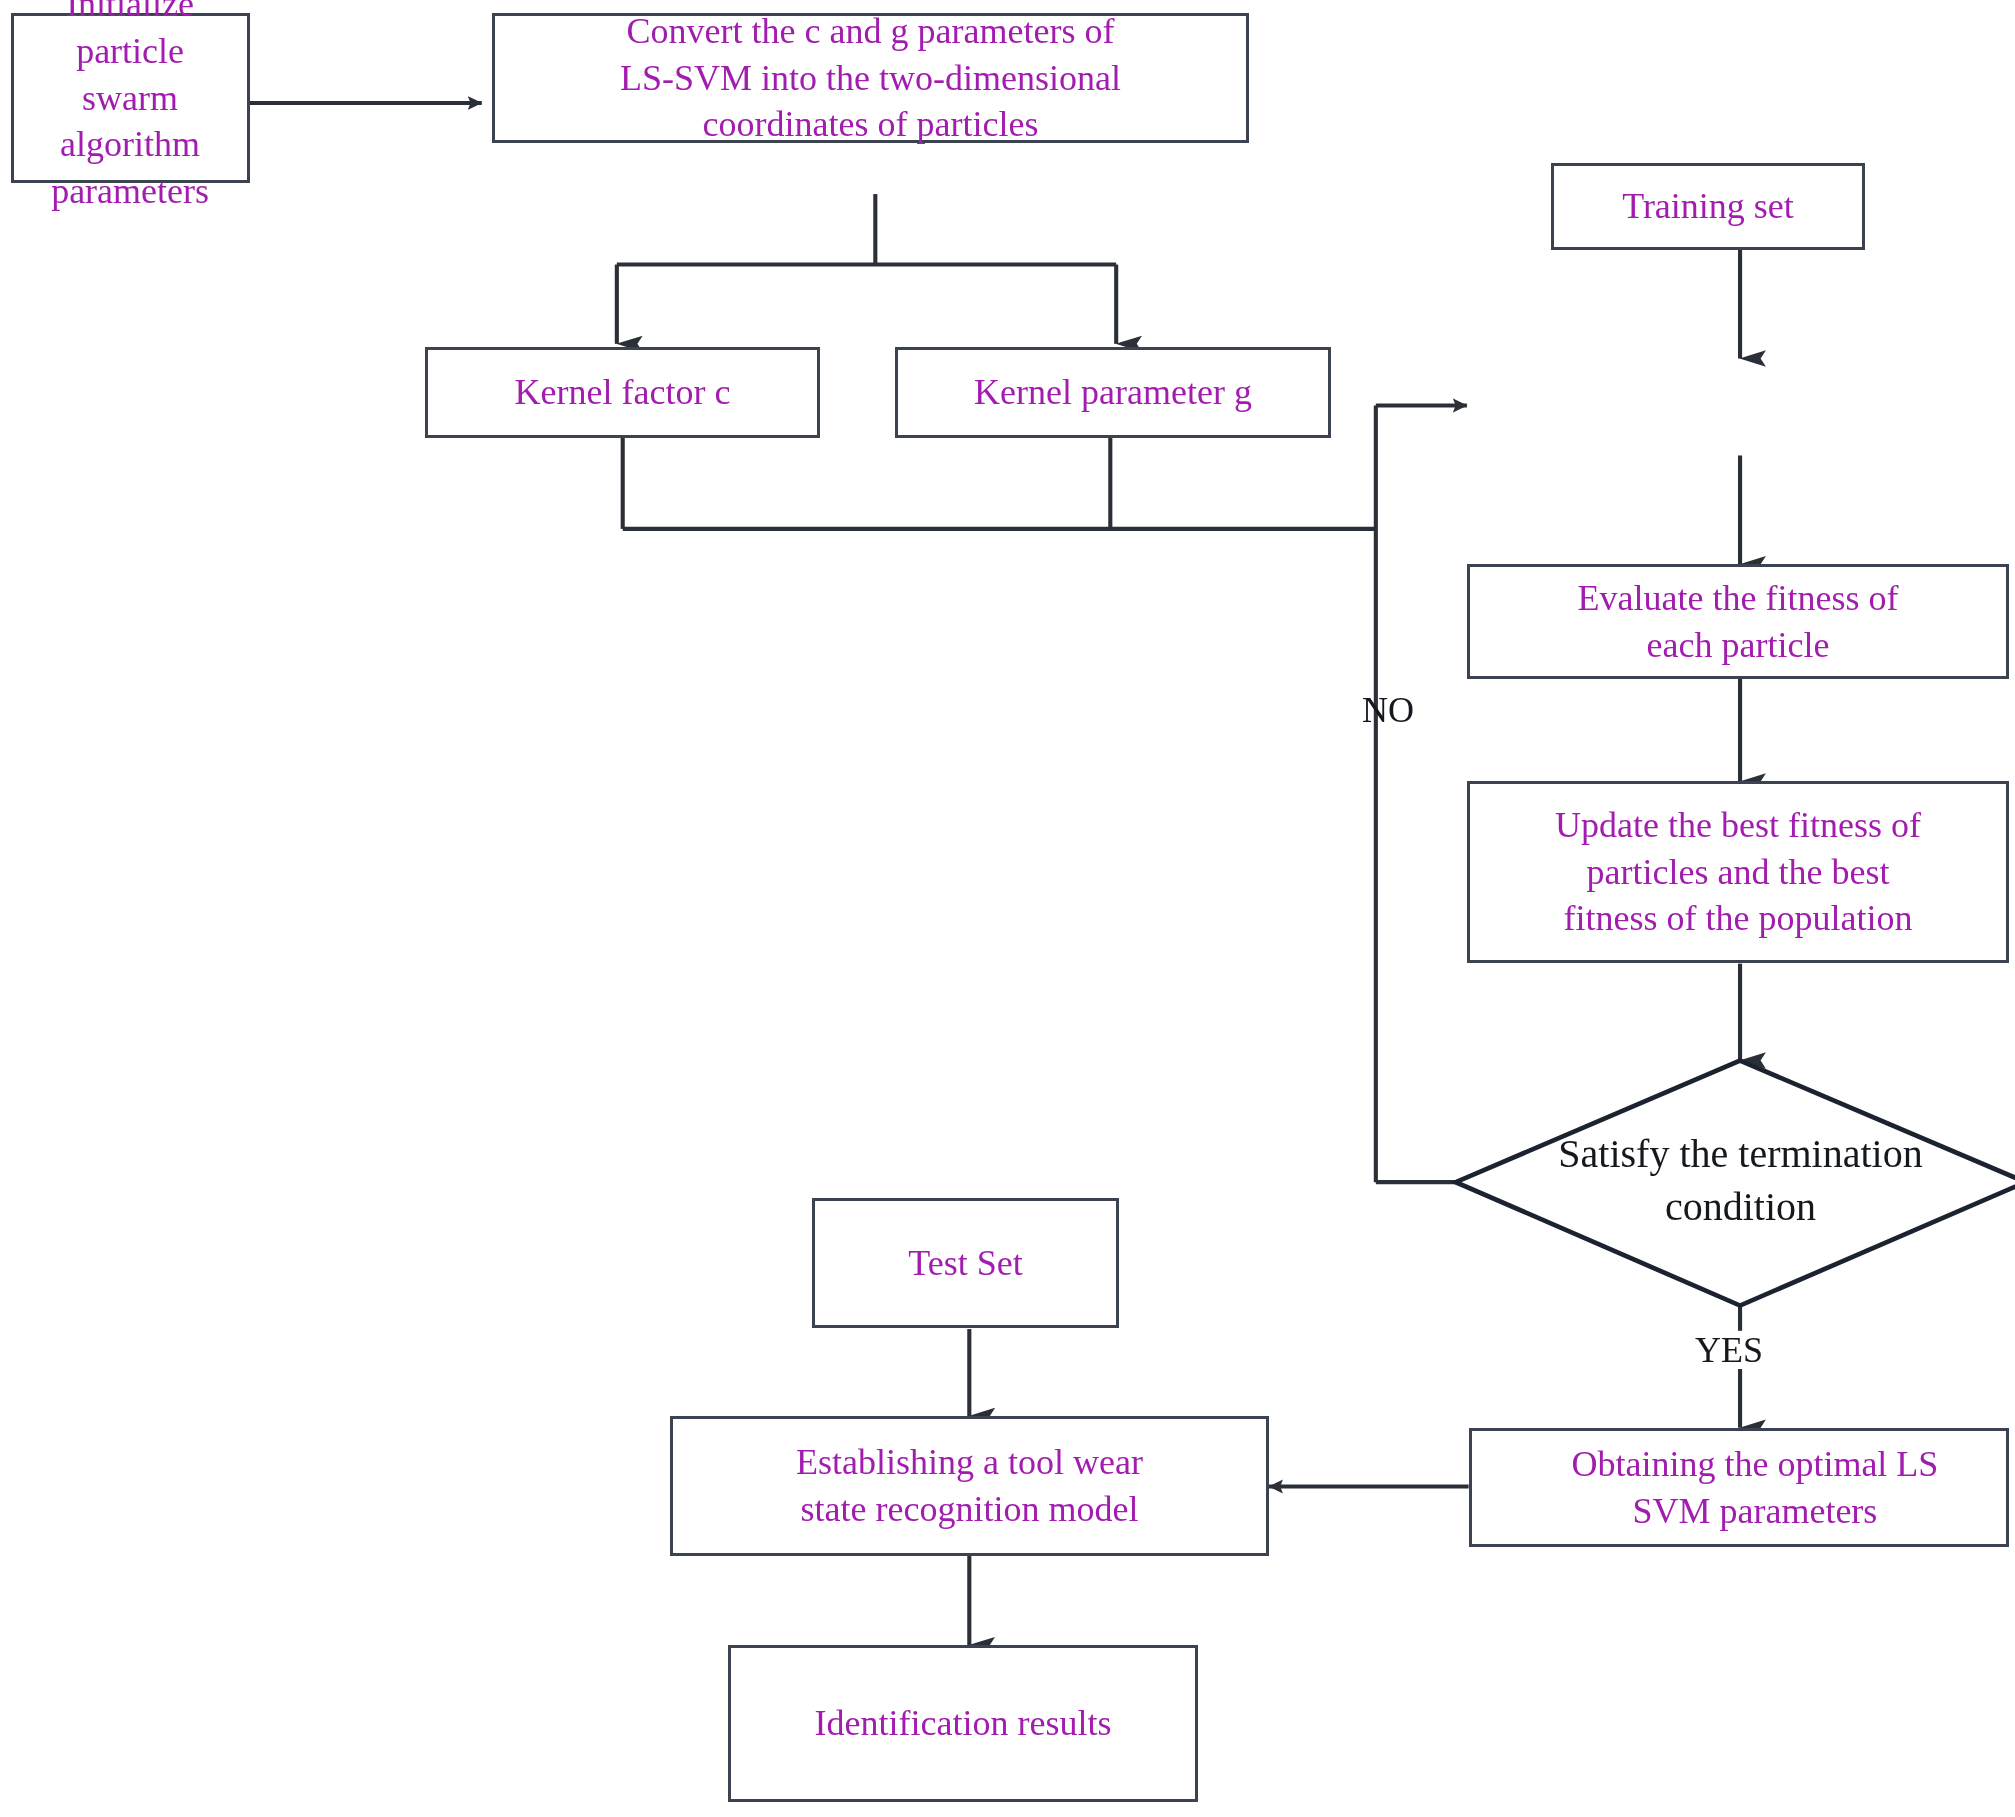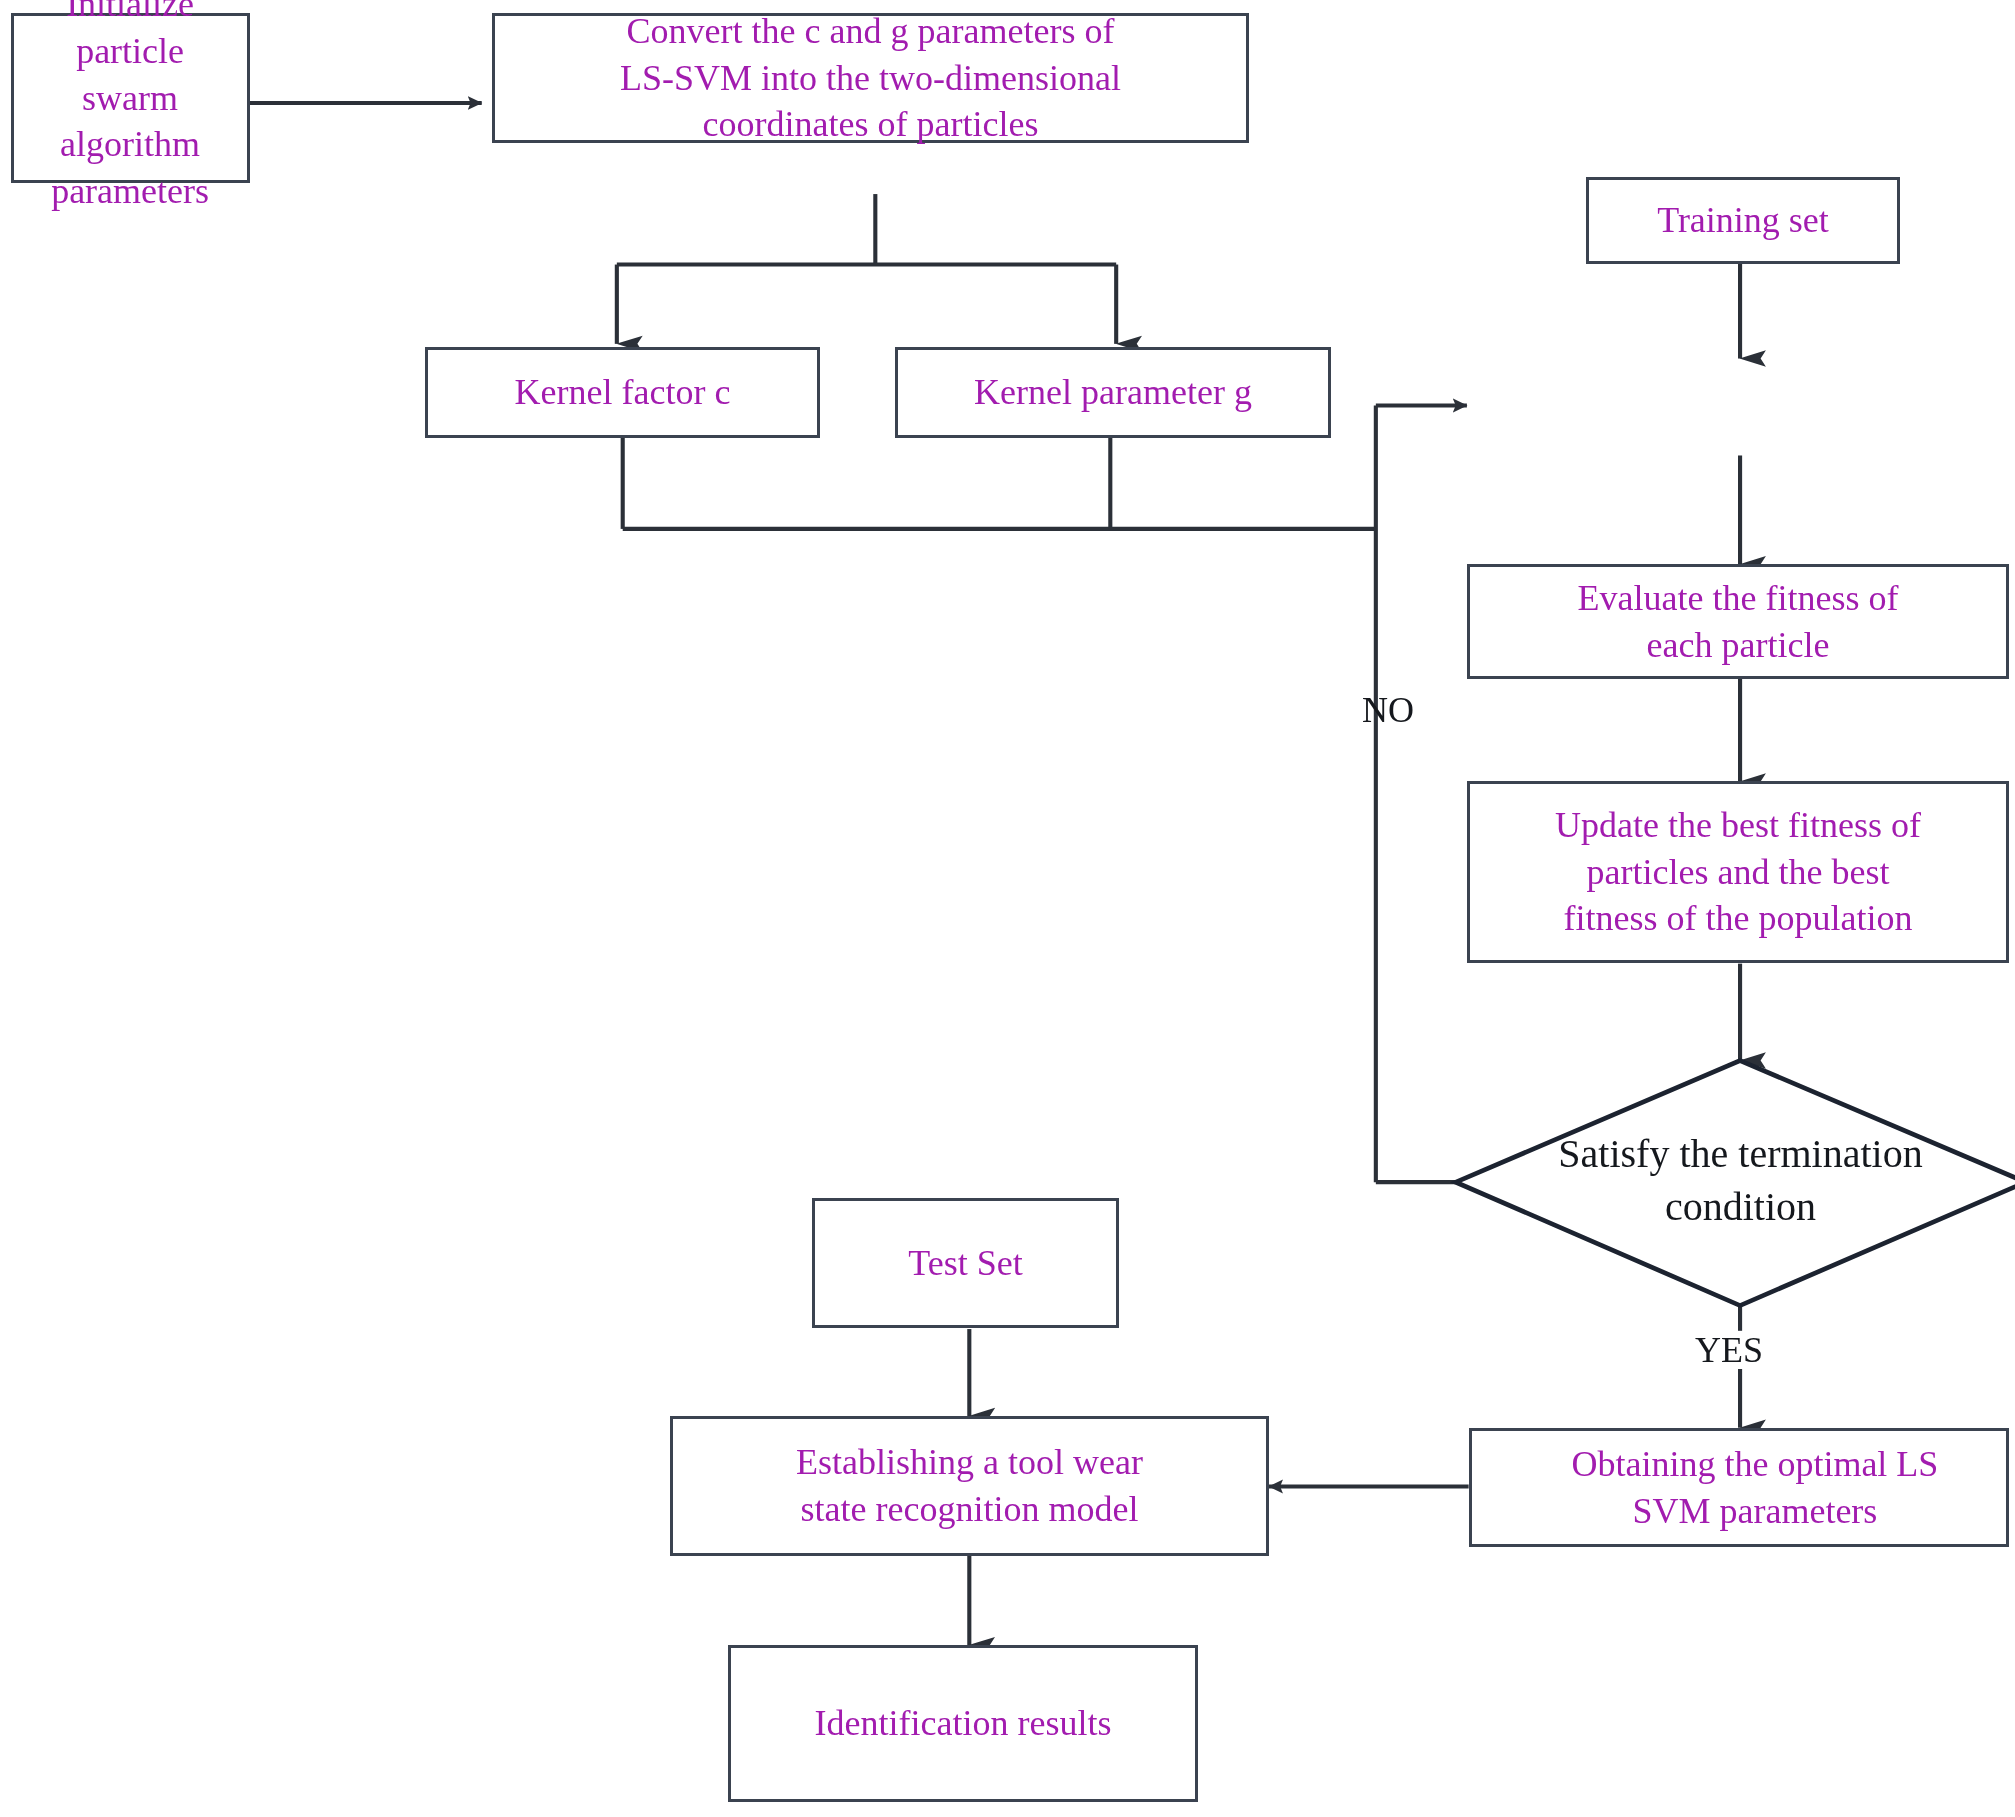--- a/index.html
+++ b/index.html
@@ -114,21 +114,21 @@
 parameters</div>
 
   <div class="node" style="left:492px; top:13px; width:757px; height:130px;">Convert the c and g parameters of
 LS-SVM into the two-dimensional
 coordinates of particles</div>
 
   <div class="node" style="left:425px; top:347px; width:395px; height:91px;">Kernel factor c</div>
 
   <div class="node" style="left:895px; top:347px; width:436px; height:91px;">Kernel parameter g</div>
 
-  <div class="node" style="left:1586px; top:163px; width:314px; height:87px;margin-top:14px;">Training set</div>
+  <div class="node" style="left:1551px; top:163px; width:314px; height:87px;">Training set</div>
 
 
   <div class="node" style="left:1467px; top:564px; width:542px; height:115px;">Evaluate the fitness of
 each particle</div>
 
   <div class="node" style="left:1467px; top:781px; width:542px; height:182px;">Update the best fitness of
 particles and the best
 fitness of the population</div>
 
   <div class="diamond-label" style="left:1492px; top:1116px; width:497px; height:129px;">Satisfy the termination

